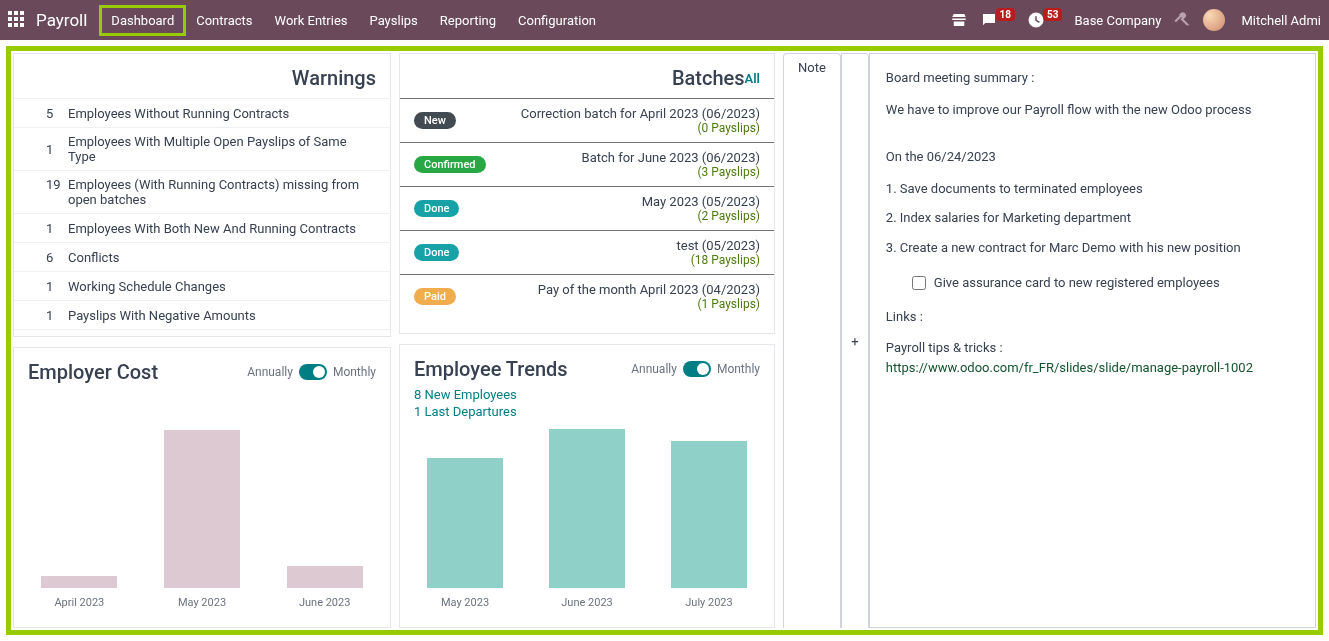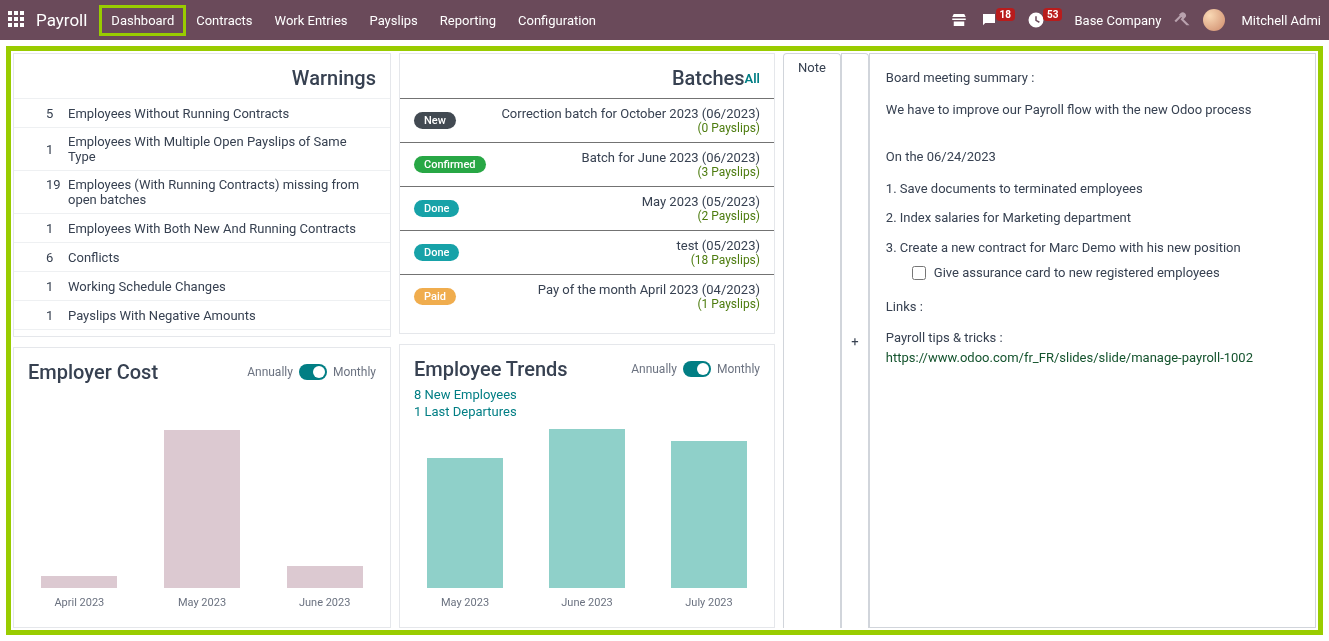--- a/index.html
+++ b/index.html
@@ -273,21 +273,21 @@
     <div class="col col2">
       <div class="panel" style="height:284px;">
         <div class="panel-header">
           <div class="panel-title">Batches</div>
           <div class="panel-link">All</div>
         </div>
         <div id="batches-list">
             <div class="batch-row">
               <span class="batch-badge badge-new">New</span>
               <div class="batch-right">
-                <div>Correction batch for October 2023 (06/2023)</div>
+                <div>Correction batch for April 2023 (06/2023)</div>
                 <div class="batch-sub">(0 Payslips)</div>
               </div>
             </div>
             <div class="batch-row">
               <span class="batch-badge badge-confirmed">Confirmed</span>
               <div class="batch-right">
                 <div>Batch for June 2023 (06/2023)</div>
                 <div class="batch-sub">(3 Payslips)</div>
               </div>
             </div>
@@ -355,21 +355,21 @@
             <span>+</span>
           </div>
         </div>
         <div class="note-body">
           <p>Board meeting summary :</p>
           <p>We have to improve our Payroll flow with the new Odoo process</p>
           <p style="margin-top:28px">On the 06/24/2023</p>
           <ol class="plain">
             <li style="margin-bottom:10px;">1. Save documents to terminated employees</li>
             <li style="margin-bottom:10px;">2. Index salaries for Marketing department</li>
-            <li style="margin-bottom:6px;">3. Create a new contract for Marc Demo with his new position</li>
+            <li style="margin-bottom:16px;">3. Create a new contract for Marc Demo with his new position</li>
           </ol>
           <div class="checkbox-line">
             <input type="checkbox" style="">
             <span>Give assurance card to new registered employees</span>
           </div>
           <p>Links :</p>
           <p>
             <span>Payroll tips &amp; tricks : </span><a href="#">https://www.odoo.com/fr_FR/slides/slide/manage-payroll-1002</a>
           </p>
         </div>

